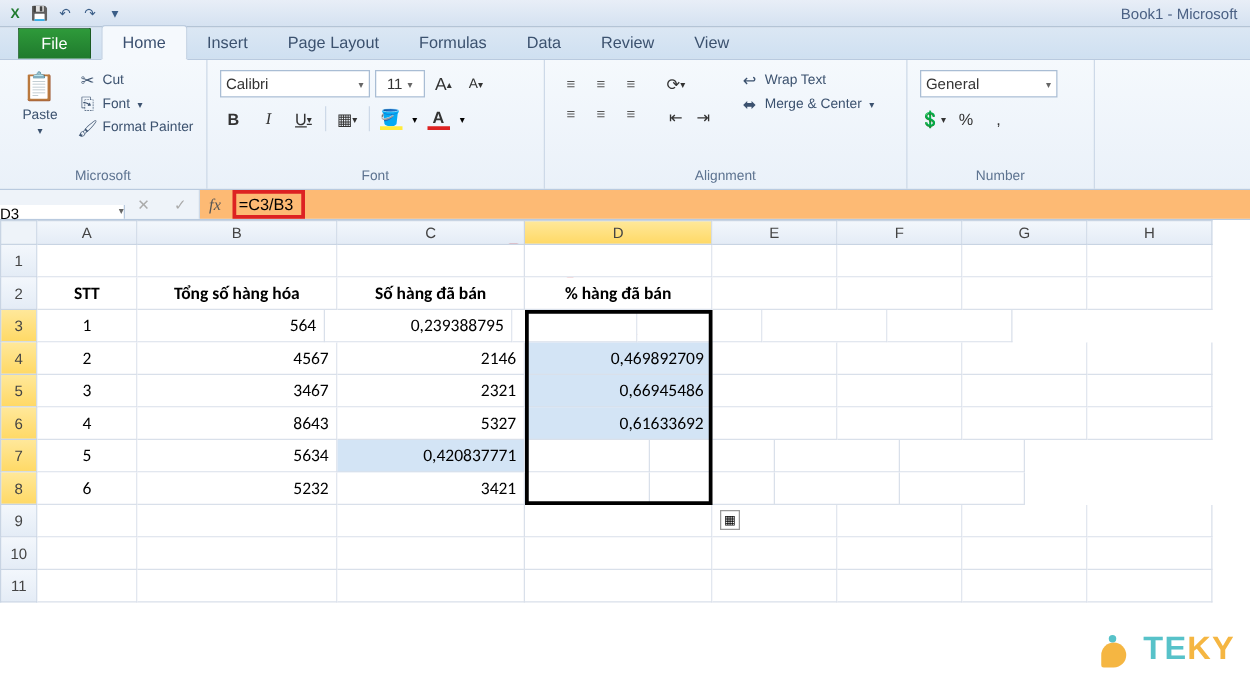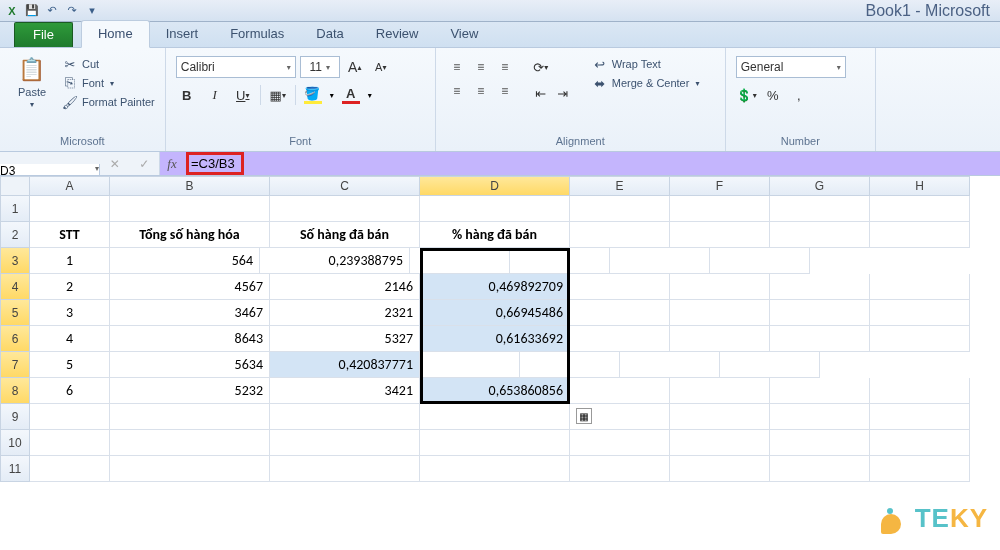--- a/index.html
+++ b/index.html
@@ -2,21 +2,21 @@
 <html><head>
 <meta charset="utf-8">
 <style>
 * { margin: 0; padding: 0; box-sizing: border-box; font-family: "Segoe UI", Tahoma, sans-serif; }
 body { background: #fff; width: 1000px; height: 550px; overflow: hidden; position: relative; font-size: 12px; }
 
 
 .titlebar { height: 22px; background: linear-gradient(#e8eef7,#d5e2f1); display: flex; align-items: center; padding: 0 4px; border-bottom: 1px solid #9fb2c9; }
 .titlebar .qat { display: flex; gap: 4px; align-items: center; }
 .qat-icon { width: 16px; height: 16px; display: flex; align-items: center; justify-content: center; font-size: 11px; color: #3b5e88; }
-.app-title { margin-left: auto; font-size: 16px; color: #4b6184; padding-right: 6px; }
+.app-title { margin-left: auto; font-size: 12px; color: #4b6184; padding-right: 6px; }
 
 
 .ribbon-tabs { height: 26px; background: linear-gradient(#dbe7f4,#cfe0f1); display: flex; align-items: flex-end; padding-left: 14px; border-bottom: 1px solid #b9cadf; }
 .file-tab { background: linear-gradient(#2e9a3a,#1f7a2d); color: #fff; padding: 4px 18px 5px; font-size: 13px; border-radius: 2px 2px 0 0; margin-right: 8px; border:1px solid #1a5a22; border-bottom:none;}
 .rtab { padding: 5px 16px 6px; font-size: 13px; color: #3c526f; cursor: default; }
 .rtab.active { background: #f5f9fd; border: 1px solid #bcccdf; border-bottom: 1px solid #f5f9fd; border-radius: 3px 3px 0 0; margin-bottom: -1px; color:#3b5070;}
 
 
 .ribbon { height: 104px; background: linear-gradient(#f5f9fd,#eaf1f9); border-bottom: 1px solid #b9cadf; display: flex; }
 .group { border-right: 1px solid #cdd9e8; padding: 4px 10px 2px; display: flex; flex-direction: column; justify-content: space-between; }
@@ -37,21 +37,21 @@
 .btn.b{font-weight:bold;} .btn.i{font-style:italic;font-family:serif;} .btn.u{text-decoration:underline;}
 .colorbar{width:18px;height:3px;}
 
 .align-grid{display:grid;grid-template-columns:repeat(3,22px);grid-template-rows:repeat(2,22px);gap:2px;}
 .align-cell{border:1px solid transparent;display:flex;align-items:center;justify-content:center;font-size:12px;color:#555;}
 
 
 .fbar { height: 24px; border-bottom: 1px solid #b9cadf; display:flex; align-items:stretch; background:#eef3f9;}
 .namebox { width:100px; border-right:1px solid #b9cadf; background:#fff; display:flex;align-items:flex-start; padding:0 0; font-size:12px;margin-top:12px;}
 .namebox .drop{margin-left:auto;}
-.fx-area{display:flex;align-items:center;flex:1;background:#c4b5fd;}
+.fx-area{display:flex;align-items:center;flex:1;background:#fdba74;}
 .fx-btn{width:24px;display:flex;align-items:center;justify-content:center;font-style:italic;font-family:serif;font-size:13px;color:#555;}
 .formula-input{flex:1;padding:0 4px;font-size:13px;font-family:"Calibri",sans-serif;}
 .formula-highlight{display:inline-block;border:3px solid #d22; padding:1px 6px 1px 2px; margin-left:-2px;}
 
 
 .grid-wrap{position:relative;}
 .col-headers{display:flex;height:20px;}
 .corner{width:30px;background:#eef3f9;border:1px solid #c8d4e3;}
 .ch{background:linear-gradient(#f3f7fc,#e4ecf6);border:1px solid #c8d4e3;border-left:none;display:flex;align-items:center;justify-content:center;font-size:12px;color:#444;}
 .ch.sel{background:linear-gradient(#ffe89a,#ffd966);}
@@ -90,20 +90,21 @@
     <span class="qat-icon">↷</span>
     <span class="qat-icon">▾</span>
   </div>
   <div class="app-title">Book1 - Microsoft</div>
 </div>
 
 <div class="ribbon-tabs">
   <div class="file-tab">File</div>
   <div class="rtab active">Home</div>
   <div class="rtab">Insert</div>
+  <div class="rtab">Page Layout</div>
   <div class="rtab">Formulas</div>
   <div class="rtab">Data</div>
   <div class="rtab">Review</div>
   <div class="rtab">View</div>
 </div>
 
 <div class="ribbon">
 
   <div class="group">
     <div class="group-body">
@@ -333,21 +334,20 @@
         <div class="cell E"></div>
         <div class="cell F"></div>
         <div class="cell G"></div>
         <div class="cell H"></div>
       </div>
       <div class="row">
         <div class="rh sel">8</div>
         <div class="cell A">6</div>
         <div class="cell B">5232</div>
         <div class="cell C">3421</div>
-        <div class="cell D selrange">0,653860856</div>
         <div class="cell E"></div>
         <div class="cell F"></div>
         <div class="cell G"></div>
         <div class="cell H"></div>
       </div>
       <div class="row">
         <div class="rh">9</div>
         <div class="cell A"></div>
         <div class="cell B"></div>
         <div class="cell C"></div>

